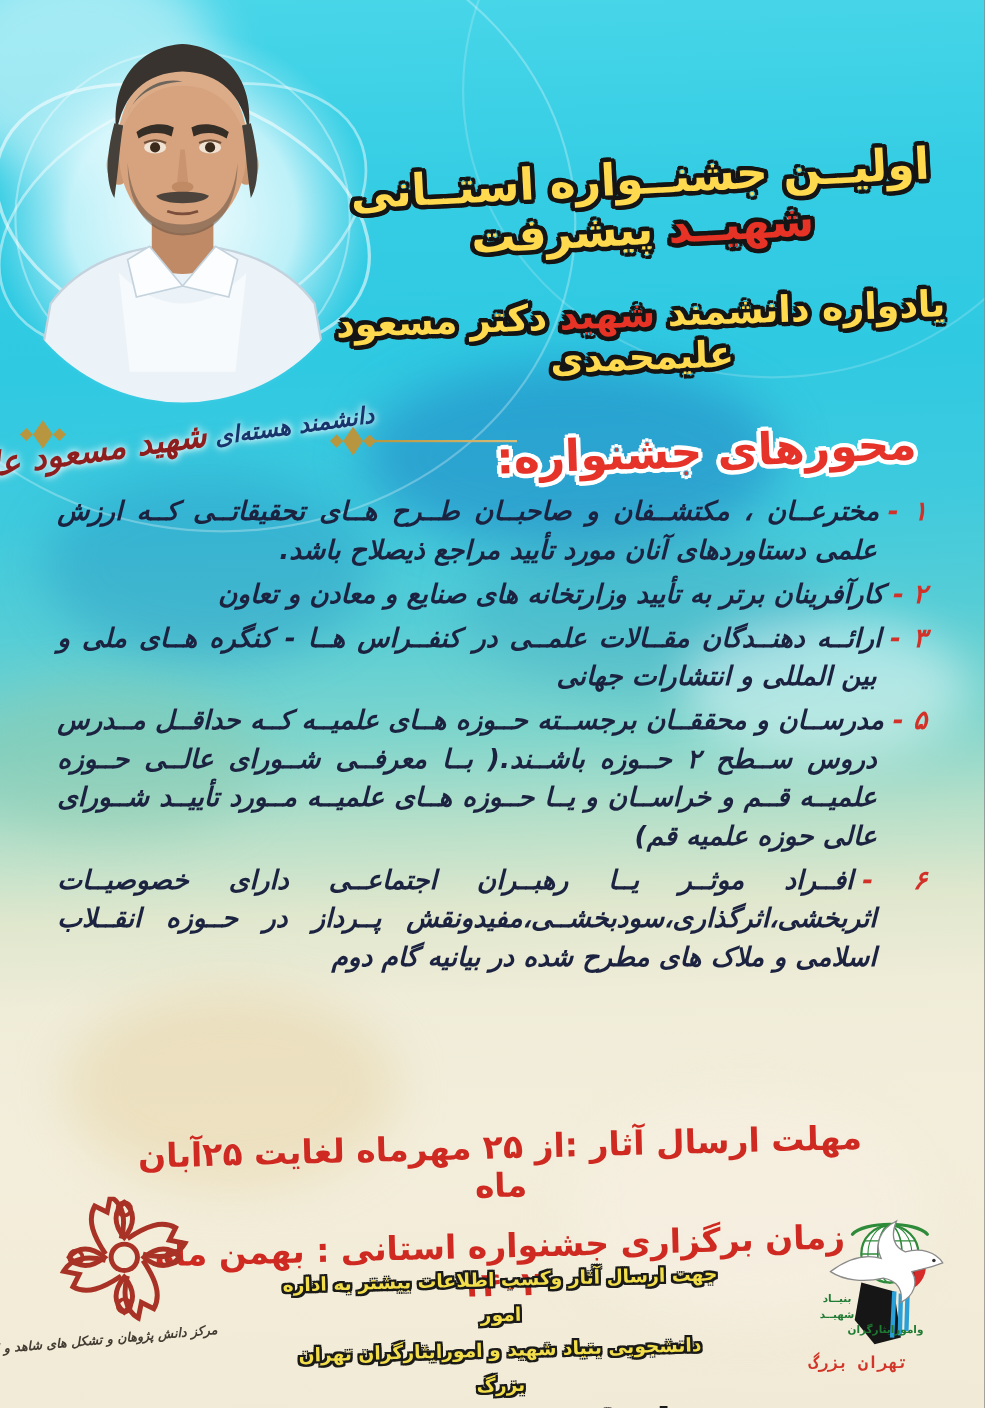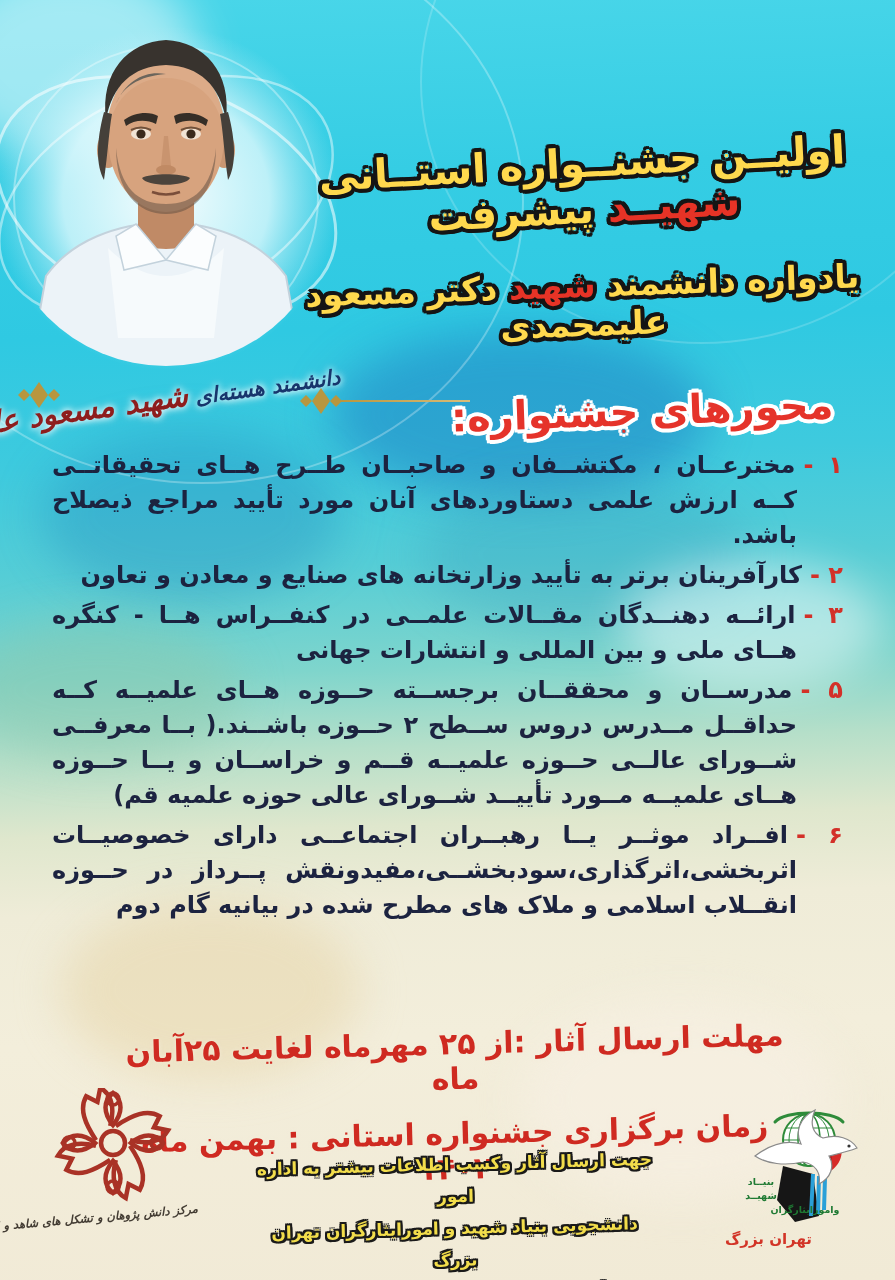--- a/index.html
+++ b/index.html
@@ -46,21 +46,21 @@
 
   
   .note-line{direction:rtl;text-align:center;font-weight:bold;font-size:17px;color:#f2dd4b;
     line-height:32px;transform:rotate(-1.5deg);
     text-shadow:-2px -2px 0 #1a1a1a,2px -2px 0 #1a1a1a,-2px 2px 0 #1a1a1a,2px 2px 0 #1a1a1a,
       -2px 0 0 #1a1a1a,2px 0 0 #1a1a1a,0 -2px 0 #1a1a1a,0 2px 0 #1a1a1a;}
   .left-logo-caption{direction:rtl;font-family:"DejaVu Serif",serif;font-style:italic;
     font-size:11.5px;font-weight:bold;color:#433c33;text-align:center;transform:rotate(-5deg);
     white-space:nowrap;}
   .bonyad-green{direction:rtl;color:#1f7a33;font-weight:bold;font-size:9.5px;line-height:12px;text-align:center;}
-  .bonyad-city{direction:rtl;color:#d23427;font-weight:bold;font-size:15px;letter-spacing:2px;text-align:left;}
+  .bonyad-city{direction:rtl;color:#d23427;font-weight:bold;font-size:15px;letter-spacing:2px;text-align:center;font-family:Liberation Mono, monospace;}
 </style>
 </head>
 <body>
 
 <div class="poster">
 
   <div class="sp" style="left:330px;top:330px;width:380px;height:170px;background:rgba(26,118,190,.45);"></div>
   <div class="sp" style="left:40px;top:430px;width:300px;height:170px;background:rgba(30,130,185,.30);"></div>
   <div class="sp" style="left:420px;top:480px;width:330px;height:150px;background:rgba(60,160,190,.30);"></div>
   <div class="sp" style="left:-60px;top:-40px;width:260px;height:200px;background:rgba(255,255,255,.5);"></div>
@@ -157,21 +157,21 @@
           <path d="M21,2 L30,15 L21,28 L12,15 Z"></path>
           <path d="M6,9 L12,15 L6,21 L0,15 Z"></path>
           <path d="M36,9 L42,15 L36,21 L30,15 Z"></path>
         </g>
     </svg>
     <div class="gold-line" style="left:330px;top:62px;width:130px;"></div>
   </div>
 
   <div class="abs themes-heading" style="right:62px;top:388px;">محورهای جشنواره:</div>
 
-  <div class="abs themes-list" style="right:52px;left:52px;top:448px;">
+  <div class="abs themes-list" style="right:52px;left:52px;top:448px;font-style:italic;">
     <div class="theme-item">
       <span class="theme-num">۱ -</span><span>مخترعــان ، مکتشــفان و صاحبــان طــرح هــای تحقیقاتــی کــه ارزش علمی دستاوردهای آنان مورد تأیید مراجع ذیصلاح باشد.</span>
     </div>
     <div class="theme-item">
       <span class="theme-num">۲ -</span><span>کارآفرینان برتر به تأیید وزارتخانه های صنایع و معادن و تعاون</span>
     </div>
     <div class="theme-item">
       <span class="theme-num">۳ -</span><span>ارائــه دهنــدگان مقــالات علمــی در کنفــراس هــا - کنگره هــای ملی و بین المللی و انتشارات جهانی</span>
     </div>
     <div class="theme-item">

